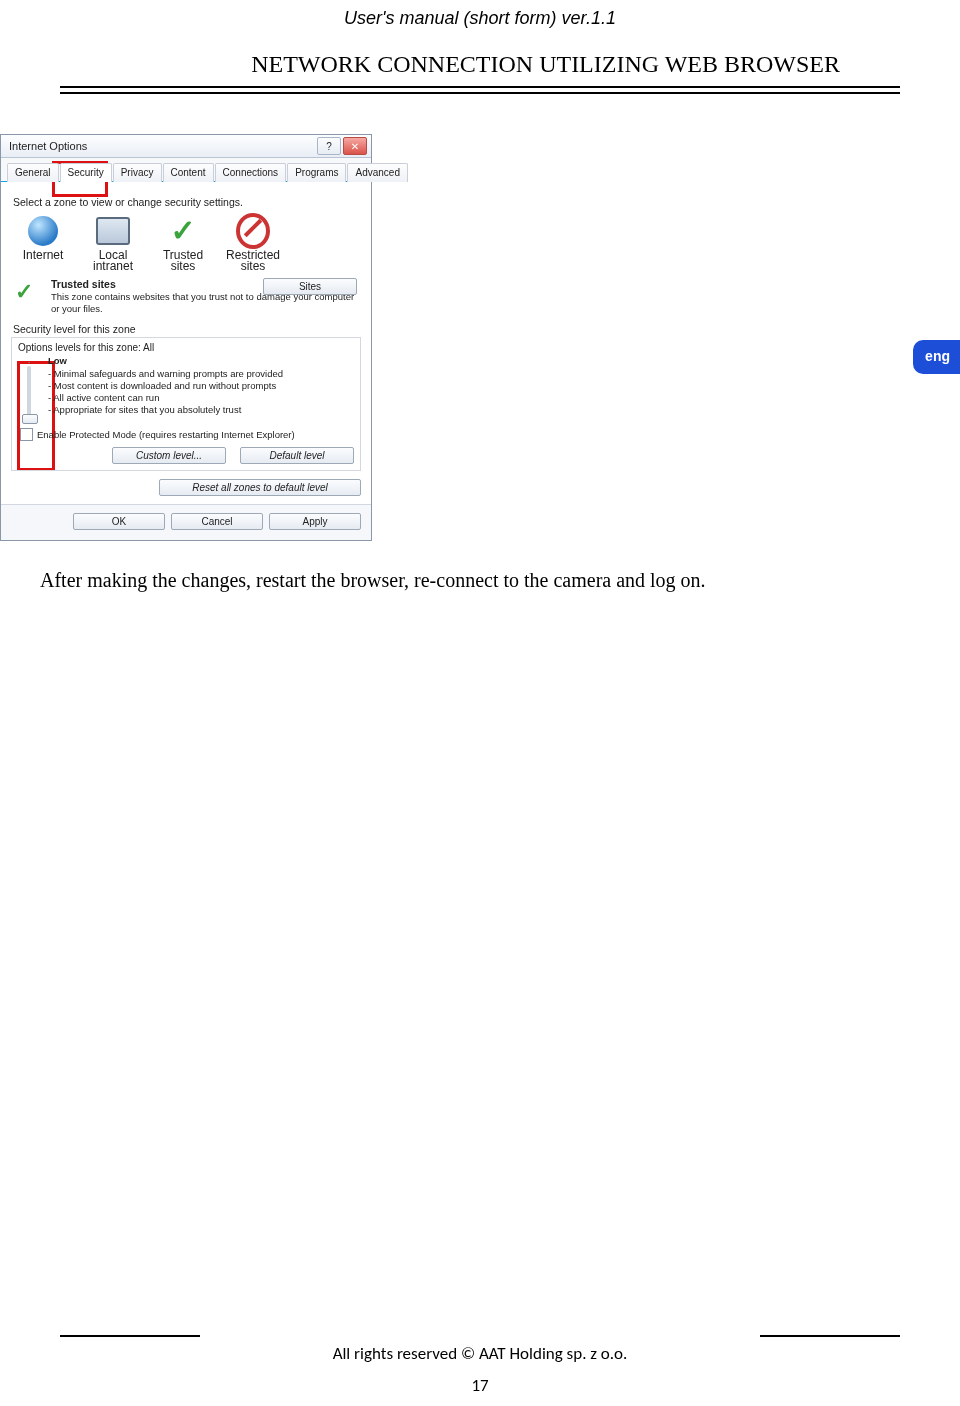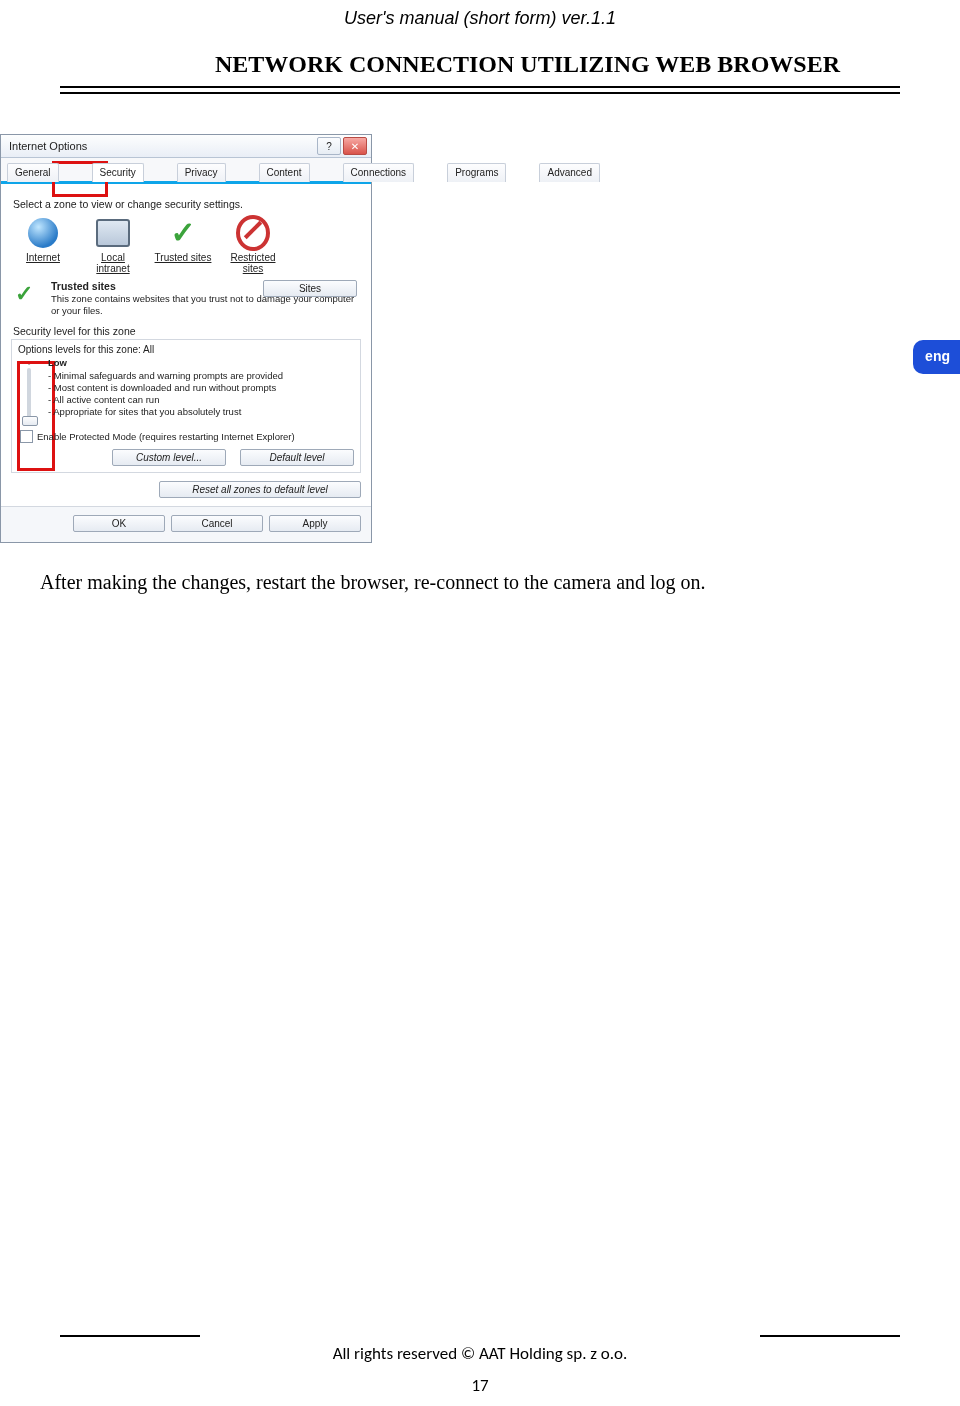--- a/index.html
+++ b/index.html
@@ -1,43 +1,43 @@
 <!DOCTYPE html>
 <html><head>
 <meta charset="utf-8">
 <style>
   html,body{margin:0;padding:0;background:#fff;font-family:Arial,Helvetica,sans-serif;color:#000;}
   .page{width:960px;height:1406px;position:relative;margin:0 auto;}
   .header{text-align:center;padding-top:8px;}
   .header-line1{font-style:italic;font-family:Arial,Helvetica,sans-serif;font-size:18px;}
   .header-line2{font-style:italic;font-family:Arial,Helvetica,sans-serif;font-size:18px;}
-  .section-title{font-family:"Times New Roman",serif;font-weight:bold;font-size:24px;margin:22px 120px 8px 0;text-align:right;}
+  .section-title{font-family:"Times New Roman",serif;font-weight:normal;font-size:24px;margin:22px 120px 8px 0;text-align:right;}
   .double-rule{border-top:2px solid #000;border-bottom:2px solid #000;height:4px;margin:6px 60px 0 60px;}
   .figure-wrap{display:flex;margin-top:40px;}
   
   .dlg{width:370px;border:1px solid #8a97a8;background:#fff;font-family:Tahoma,Arial,sans-serif;font-size:10.5px;color:#222;box-shadow:0 0 0 1px #dde4ee inset;}
   .dlg-title{height:22px;background:linear-gradient(#fdfefe,#e9eef6);border-bottom:1px solid #b8c4d4;display:flex;align-items:center;justify-content:space-between;padding:0 4px 0 8px;}
   .dlg-title span{font-size:11px;}
   .dlg-ctrls{display:flex;gap:2px;}
   .ctrl{width:22px;height:16px;border:1px solid #a9b6c8;border-radius:2px;display:flex;align-items:center;justify-content:center;background:linear-gradient(#fbfcfe,#e7edf4);font-size:10px;}
   .ctrl.close{background:linear-gradient(#f7a9a4,#d9534a);color:#fff;border-color:#b84b44;}
-  .tabs{display:flex;padding:4px 6px 0 6px;background:#f7f8fa;border-bottom:3px solid #0ea5e9;gap:32px;}
+  .tabs{display:flex;padding:4px 6px 0 6px;background:#f7f8fa;border-bottom:1px solid #0ea5e9;}
   .tab{padding:3px 7px 4px 7px;border:1px solid #c8cfda;border-bottom:none;background:linear-gradient(#fdfdfe,#eef1f6);margin-right:1px;border-top-left-radius:2px;border-top-right-radius:2px;font-size:10px;position:relative;top:1px;}
   .tab.active{background:#fff;font-weight:normal;z-index:2;}
   .dlg-body{padding:10px 10px 8px 10px;background:#fff;}
   .zone-label{margin:4px 0 6px 2px;}
   .zones{display:flex;gap:10px;margin:0 2px 6px 2px;align-items:flex-start;}
   .zone{width:60px;text-align:center;}
   .zone-icon{width:34px;height:34px;margin:0 auto 2px auto;border-radius:4px;display:flex;align-items:center;justify-content:center;}
   .globe{background:radial-gradient(circle at 35% 30%,#bfe6ff,#2a7bc8 70%);border-radius:50%;width:30px;height:30px;}
   .monitor{width:30px;height:24px;border:2px solid #5a6b7d;border-radius:3px;background:linear-gradient(#dfe8f2,#b9c8da);position:relative;}
   .checkmark{color:#3ba33b;font-size:30px;line-height:28px;font-weight:bold;}
   .nodrop{width:28px;height:28px;border:4px solid #c33;border-radius:50%;position:relative;}
   .nodrop::after{content:"";position:absolute;left:2px;top:9px;width:22px;height:4px;background:#c33;transform:rotate(-45deg);}
-  .zone-name{font-size:10px;line-height:11px;text-decoration:underline;}
+  .zone-name{font-size:12px;line-height:11px;}
   .trusted-block{display:flex;gap:10px;margin:4px 0 8px 4px;position:relative;}
   .trusted-icon{flex:0 0 26px;}
   .trusted-text{flex:1;}
   .trusted-title{font-weight:bold;}
   .trusted-desc{font-size:9.5px;line-height:12px;margin-top:1px;}
   .btn{display:inline-block;border:1px solid #9ea9b8;border-radius:2px;background:linear-gradient(#fbfcfe,#e6ebf2);padding:2px 10px;font-size:10px;text-align:center;}
   .btn.sites{position:absolute;right:4px;top:0;width:72px;}
   .sec-label{margin:6px 0 2px 2px;}
   .sec-box{border:1px solid #d3d8e0;padding:4px 6px 6px 6px;margin:0 0 8px 0;position:relative;}
   .allowed{font-size:10px;margin-bottom:2px;}

